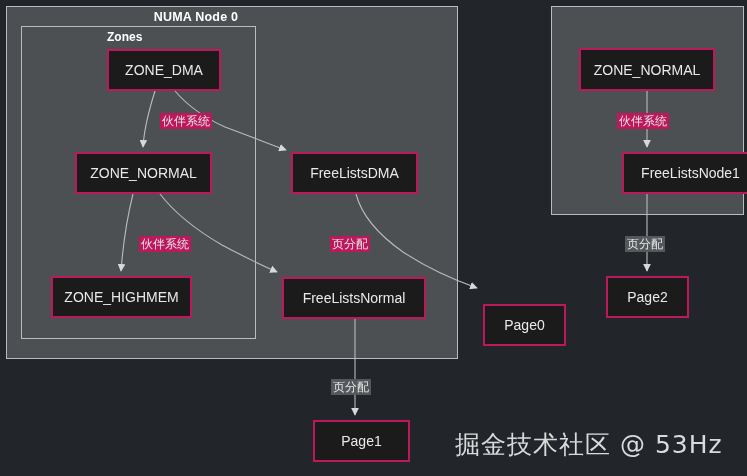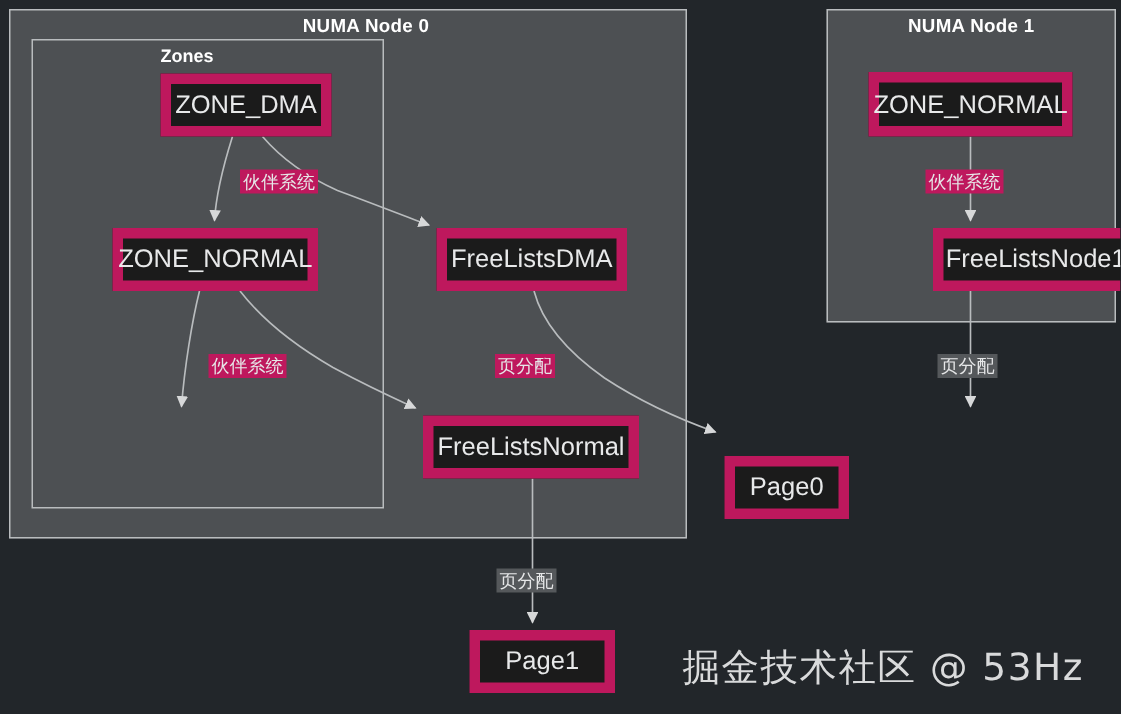--- a/index.html
+++ b/index.html
@@ -42,27 +42,27 @@
   .zones-title {
     position: absolute;
     color: #ffffff;
     font-size: 12px;
     font-weight: bold;
     white-space: nowrap;
   }
   .node {
     position: absolute;
     background: #1b1b1b;
-    border: 7px solid #be185d;
+    border: 2px solid #be185d;
     box-sizing: border-box;
     display: flex;
     align-items: center;
     justify-content: center;
     color: #e8e9ea;
-    font-size: 17px;
+    font-size: 14px;
     white-space: nowrap;
   }
   .edge-label {
     position: absolute;
     color: #e6e7e8;
     font-size: 12px;
     background: #be185d;
     padding: 1px 2px;
     white-space: nowrap;
     line-height: 14px;
@@ -79,27 +79,26 @@
     font-family: "DejaVu Sans", "Liberation Sans", sans-serif;
     letter-spacing: 1px;
   }
 </style>
 </head>
 <body>
 
 <div id="canvas">
 
   <div class="cluster" id="cluster-numa0" style="left: 6px; top: 6px; width: 452px; height: 353px;"></div>
-  <div class="cluster-title" id="title-numa0" style="left: 6px; width: 380px; top: 10px; padding-left: 48px;">NUMA Node 0</div>
+  <div class="cluster-title" id="title-numa0" style="left: 6px; width: 380px; top: 10px;">NUMA Node 0</div>
 
   <div class="cluster" id="cluster-zones" style="left: 21px; top: 26px; width: 235px; height: 313px;"></div>
   <div class="zones-title" id="title-zones" style="left: 107px; top: 30px;">Zones</div>
 
   <div class="cluster" id="cluster-numa1" style="left: 551px; top: 6px; width: 193px; height: 209px;"></div>
-  <div class="cluster-title" id="title-numa1" style="left: 551px; width: 193px; top: 10px;">NUMA Node 1</div>
 
   <svg class="edges" viewBox="0 0 747 476">
     <defs>
       <marker id="arrow" viewBox="0 0 10 10" refX="9" refY="5" markerWidth="7" markerHeight="7" orient="auto-start-reverse">
         <path d="M 0 0 L 10 5 L 0 10 z" fill="#d7d8d9"></path>
       </marker>
     </defs>
     <g fill="none" stroke="#b9bcbe" stroke-width="1.1" marker-end="url(#arrow)">
       <path d="M 155 91 C 149 110, 144 130, 143 147"></path>
       <path d="M 175 91 C 187 105, 205 118, 225 127 C 252 137, 272 145, 286 150"></path>
@@ -107,26 +106,28 @@
       <path d="M 160 194 C 174 212, 196 230, 222 245 C 248 259, 266 267, 277 272"></path>
       <path d="M 356 194 C 361 213, 376 233, 403 252 C 432 271, 460 282, 477 288"></path>
       <path d="M 355 319 C 355 350, 355 390, 355 415"></path>
       <path d="M 647 91 L 647 147"></path>
       <path d="M 647 194 L 647 271"></path>
     </g>
   </svg>
 
   <div class="node" id="node-zone_dma" style="left: 107px; top: 49px; width: 114px; height: 42px;">ZONE_DMA</div>
   <div class="node" id="node-zone_normal_0" style="left: 75px; top: 152px; width: 137px; height: 42px;">ZONE_NORMAL</div>
+  <div class="node" id="node-zone_highmem" style="left: 51px; top: 276px; width: 141px; height: 42px;">ZONE_HIGHMEM</div>
   <div class="node" id="node-freelists_dma" style="left: 291px; top: 152px; width: 127px; height: 42px;">FreeListsDMA</div>
   <div class="node" id="node-freelists_normal" style="left: 282px; top: 277px; width: 144px; height: 42px;">FreeListsNormal</div>
   <div class="node" id="node-page0" style="left: 483px; top: 276px; width: 83px; height: 42px; margin-top: 28px;">Page0</div>
   <div class="node" id="node-page1" style="left: 313px; top: 420px; width: 97px; height: 42px;">Page1</div>
   <div class="node" id="node-zone_normal_1" style="left: 579px; top: 48px; width: 136px; height: 43px;">ZONE_NORMAL</div>
   <div class="node" id="node-freelists_node1" style="left: 578px; top: 152px; width: 137px; height: 42px; margin-left: 44px;">FreeListsNode1</div>
+  <div class="node" id="node-page2" style="left: 606px; top: 276px; width: 83px; height: 42px;">Page2</div>
 
   <div class="edge-label" id="lbl-e1" style="left: 160px; top: 113px;">伙伴系统</div>
   <div class="edge-label" id="lbl-e3" style="left: 139px; top: 236px;">伙伴系统</div>
   <div class="edge-label" id="lbl-e4" style="left: 330px; top: 236px;">页分配</div>
   <div class="edge-label dark" id="lbl-e5" style="left: 331px; top: 379px;">页分配</div>
   <div class="edge-label" id="lbl-e6" style="left: 617px; top: 113px;">伙伴系统</div>
   <div class="edge-label dark" id="lbl-e7" style="left: 625px; top: 236px;">页分配</div>
 
   <div class="watermark" id="watermark" style="left: 455px; top: 428px;">掘金技术社区 @ 53Hz</div>
 

